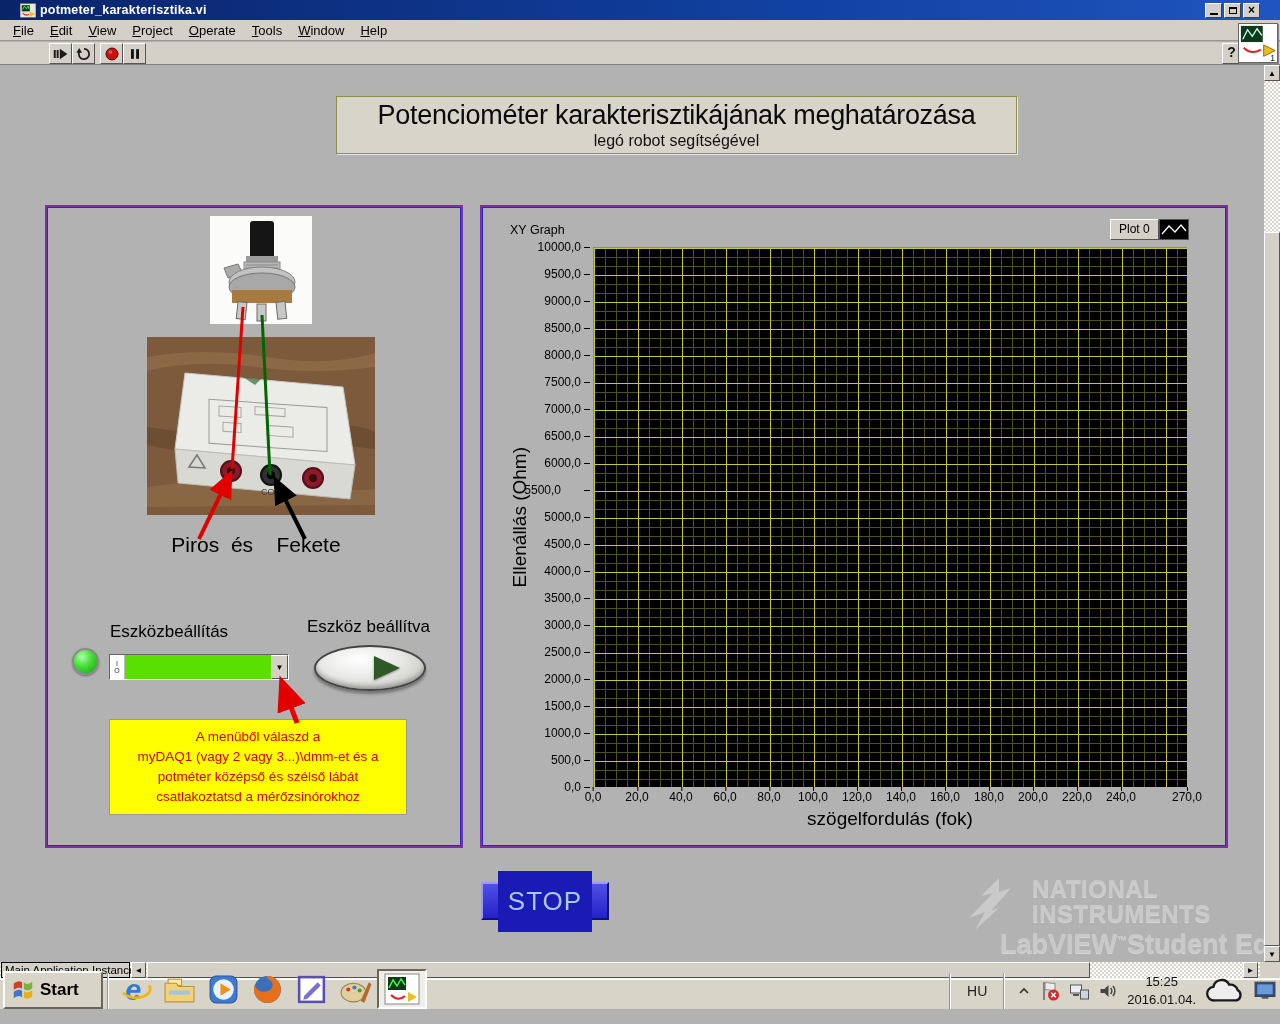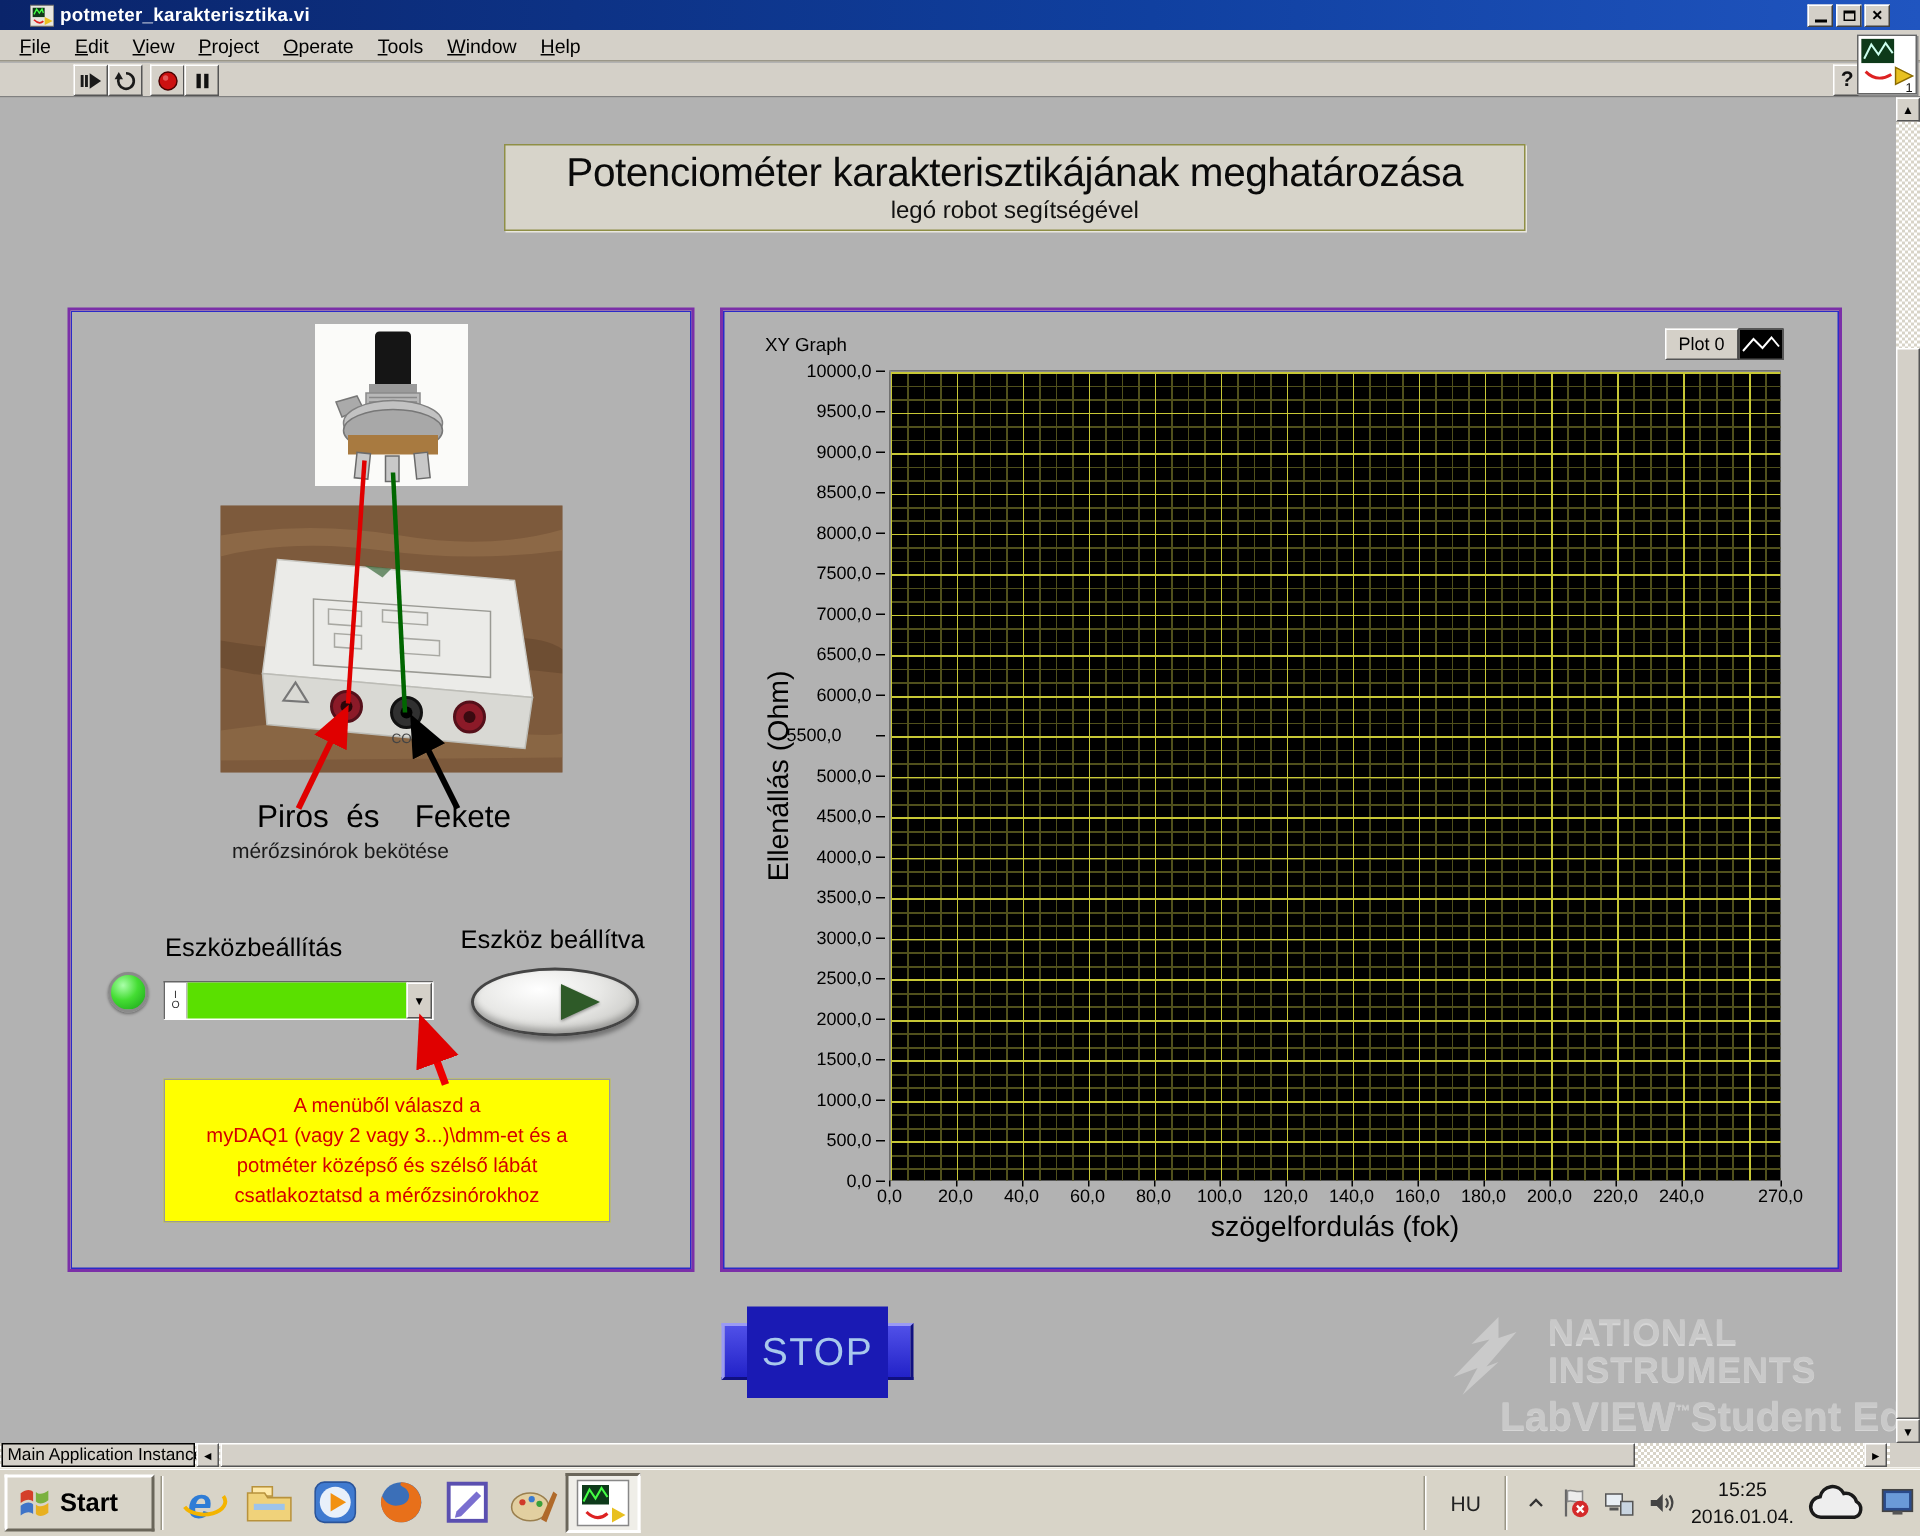--- a/index.html
+++ b/index.html
@@ -129,22 +129,22 @@
   .vthumb{position:absolute;left:0;top:167px;width:16px;height:714px;background:#d4d0c8;
     border:1px solid;border-color:#fff #555 #555 #fff;}
   .hscroll{position:absolute;left:0;top:962px;width:1280px;height:16px;}
   .ctxbox{position:absolute;left:1px;top:0;width:129px;height:16px;background:#d4d0c8;border:1px solid #000;
     font-size:11.5px;color:#000;padding:1px 3px;white-space:nowrap;}
   .hthumb{position:absolute;left:147px;top:0;width:943px;height:16px;background:#d4d0c8;
     border:1px solid;border-color:#fff #555 #555 #fff;}
   .corner{position:absolute;left:1260px;top:0;width:20px;height:16px;background:#d4d0c8;}
 
   
-  .taskbar{position:absolute;left:0;top:978px;width:1280px;height:46px;background:#d8d4c8;
-    border-top:1px solid #f6f4ee;box-shadow:inset 0 1px 0 #fff;display:flex;align-items:center;}
+  .taskbar{position:absolute;left:0;top:978px;width:1280px;height:31px;background:#d8d4c8;
+    border-top:1px solid #f6f4ee;box-shadow:inset 0 1px 0 #fff;display:flex;align-items:flex-end;}
   .startbtn{margin-left:3px;width:100px;height:38px;background:#d8d4c8;
     border:2px solid;border-color:#fff #6a665a #6a665a #fff;display:flex;align-items:center;gap:5px;padding-left:6px;}
   .startbtn .slabel{font-size:17px;font-weight:bold;color:#000;}
   .ql{width:44px;height:40px;display:flex;align-items:center;justify-content:center;}
   .ql svg{width:33px;height:33px;}
   .qldiv{width:2px;height:36px;margin:0 4px;border-left:1px solid #9a9686;border-right:1px solid #fff;}
   .taskitem{width:50px;height:40px;background:#efeee8;border:2px solid;border-color:#6a665a #fff #fff #6a665a;
     display:flex;align-items:center;justify-content:center;}
   .tray{margin-left:auto;display:flex;align-items:center;gap:8px;padding-right:4px;}
   .lang{font-size:14px;color:#222;padding:0 4px;}
@@ -294,21 +294,20 @@
         <line x1="152" y1="332" x2="182" y2="270" stroke="#e00000" stroke-width="4" marker-end="url(#arr-red)"></line>
         <line x1="258" y1="332" x2="230" y2="276" stroke="#000" stroke-width="4" marker-end="url(#arr-blk)"></line>
         <line x1="250" y1="516" x2="236" y2="478" stroke="#ee0000" stroke-width="5" marker-end="url(#arr-red)"></line>
       </svg>
 
       <div class="lbl-probes">
         <b>Piros</b>&nbsp;
         <b>és</b>&nbsp;&nbsp;&nbsp;
         <b>Fekete</b>
       </div>
-      <div class="lbl-caption">mérőzsinórok bekötése</div>
 
       <div class="lbl-combo">Eszközbeállítás</div>
       <div class="lbl-ready">Eszköz beállítva</div>
 
       <div class="led"></div>
 
       <div class="combo">
         <div class="io">
             <span id="io-top">I</span>
             <span id="io-bot">O</span>

